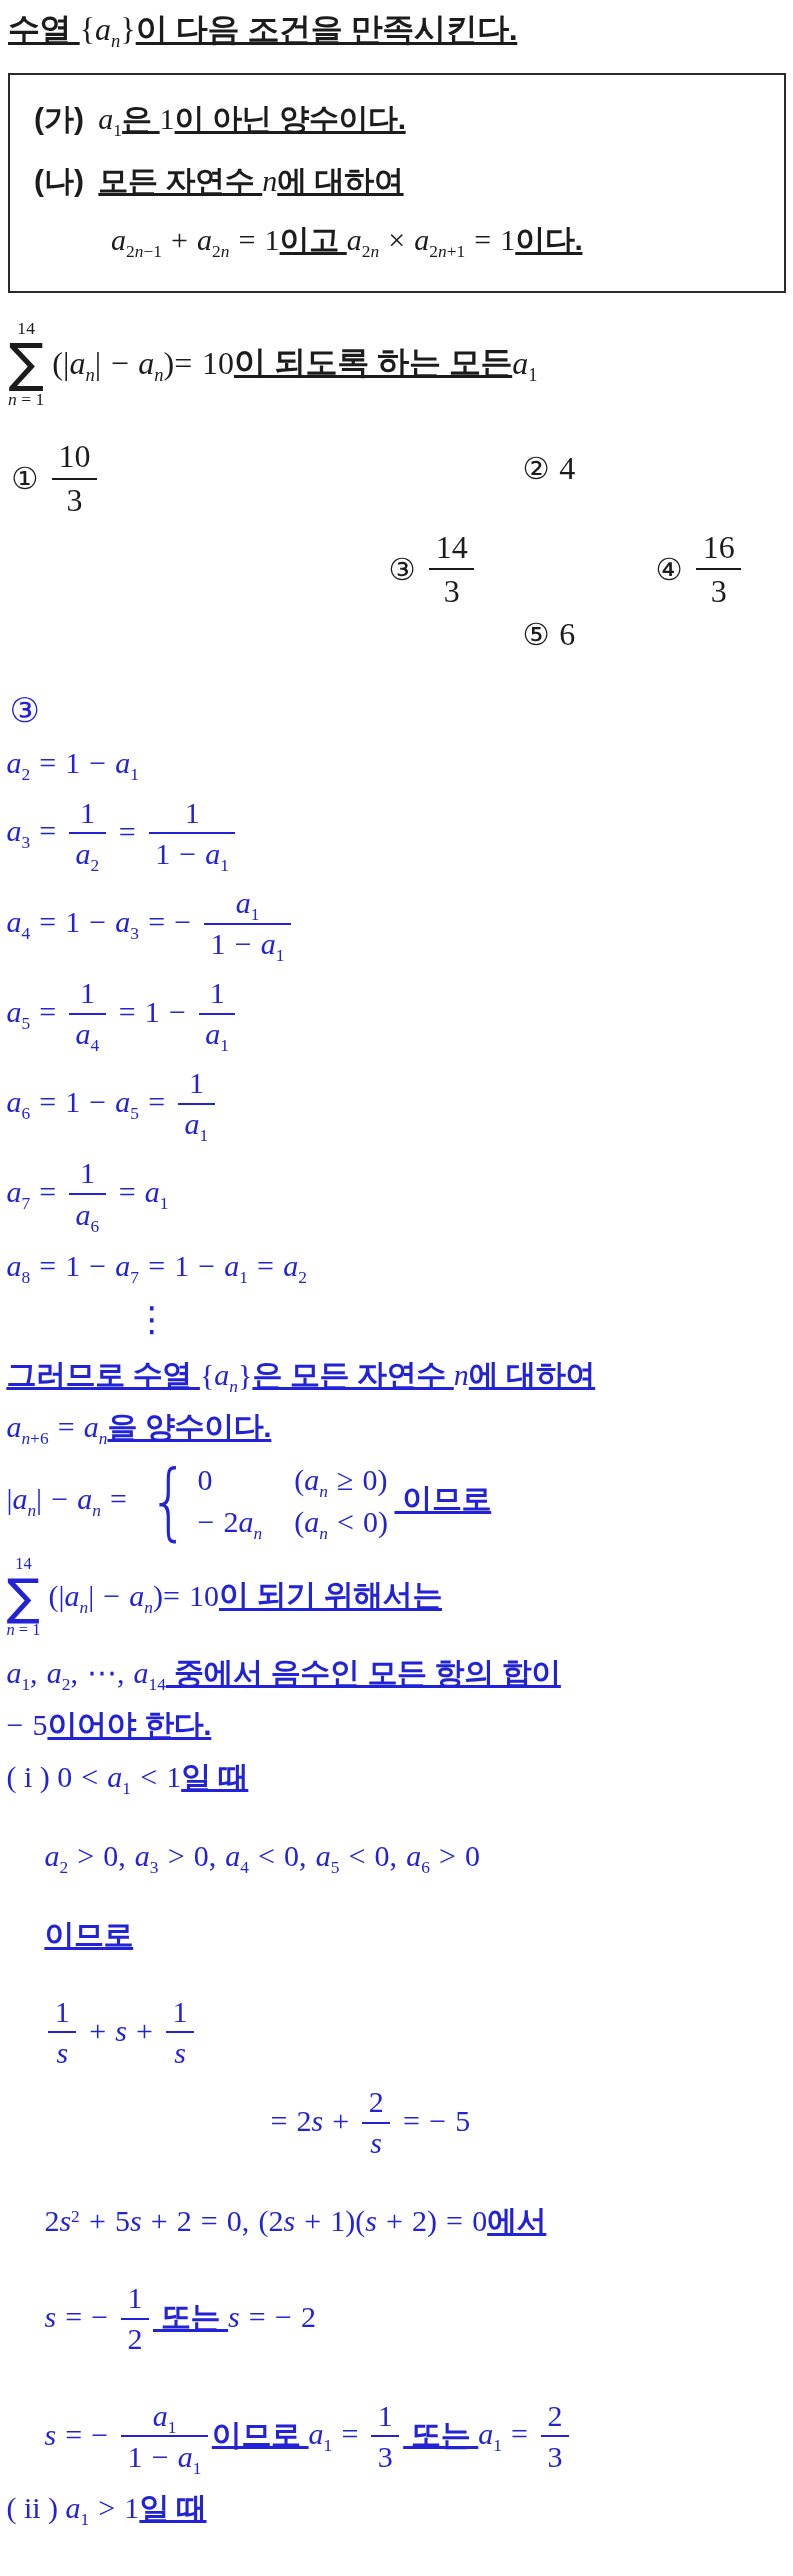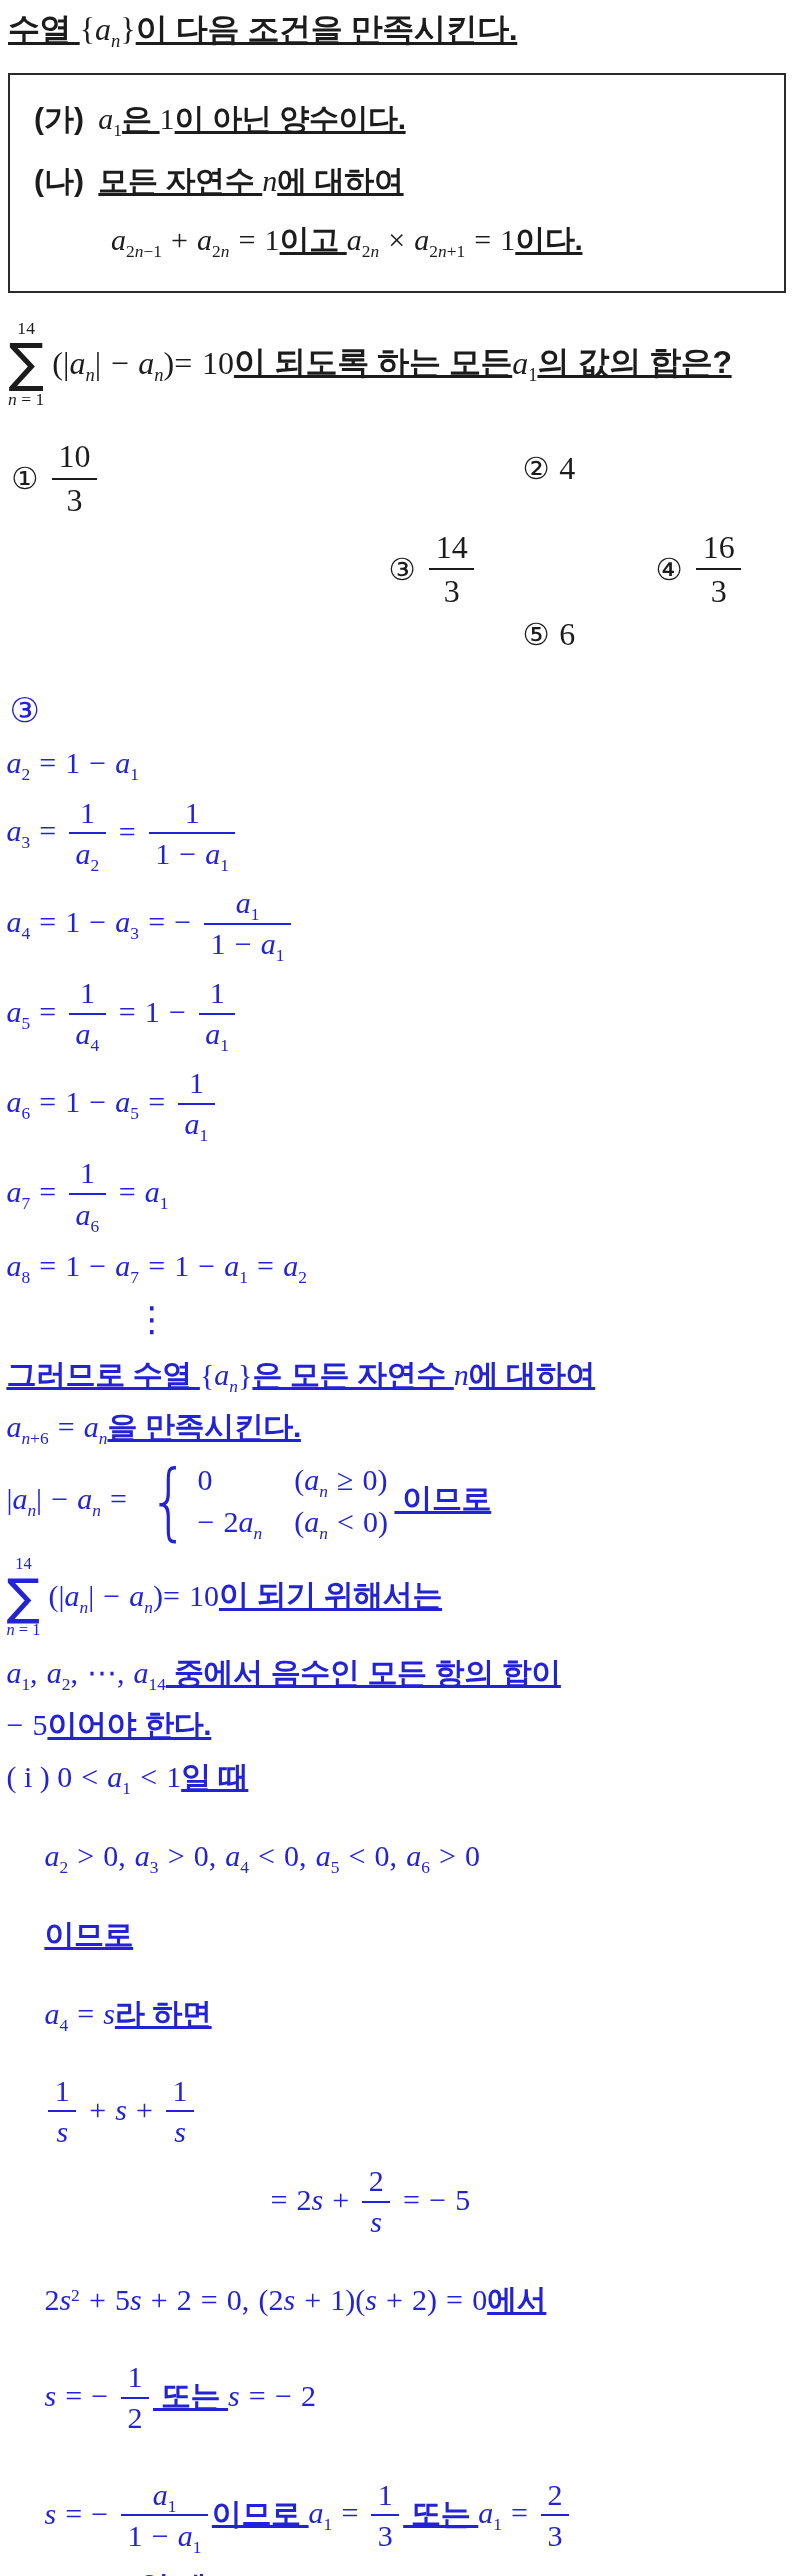--- a/index.html
+++ b/index.html
@@ -84,21 +84,20 @@
 
   <div class="question">
       <span class="sum">
         <span class="lim">14</span>
         <span class="sig">∑</span>
         <span class="lim"><i>n</i> = 1</span>
       </span>
       <span class="m">(|<i>a</i><sub><i>n</i></sub>| − <i>a</i><sub><i>n</i></sub>)= 10</span>
       <span class="ko">이 되도록 하는 모든 </span>
       <span class="m"><i>a</i><sub>1</sub></span>
-      <span class="ko">의 값의 합은?</span>
     </div>
 
   <div class="choices">
       <div class="choice c1">
         <span class="cnum">①</span>
         <span class="cval"><span class="frac">
             <span class="num"><span class="m">10</span></span>
             <span class="den"><span class="m">3</span></span>
           </span></span>
       </div>
@@ -152,41 +151,40 @@
           <span class="num"><span class="m">1</span></span>
           <span class="den"><span class="m"><i>a</i><sub>1</sub></span></span>
         </span></div>
       <div class="sline"><span class="m"><i>a</i><sub>7</sub> = </span><span class="frac">
           <span class="num"><span class="m">1</span></span>
           <span class="den"><span class="m"><i>a</i><sub>6</sub></span></span>
         </span><span class="m"> = <i>a</i><sub>1</sub></span></div>
       <div class="sline"><span class="m"><i>a</i><sub>8</sub> = 1 − <i>a</i><sub>7</sub> = 1 − <i>a</i><sub>1</sub> = <i>a</i><sub>2</sub></span></div>
       <div class="sline ind3"><span class="vd">⋮</span></div>
       <div class="sline"><span class="ko">그러므로 수열 </span><span class="m">{<i>a</i><sub><i>n</i></sub>}</span><span class="ko">은 모든 자연수 </span><span class="m"><i>n</i></span><span class="ko">에 대하여</span></div>
-      <div class="sline"><span class="m"><i>a</i><sub><i>n</i>+6</sub> = <i>a</i><sub><i>n</i></sub></span><span class="ko">을 만족시킨다.</span></div>
+      <div class="sline"><span class="m"><i>a</i><sub><i>n</i>+6</sub> = <i>a</i><sub><i>n</i></sub></span><span class="ko">을 양수이다.</span></div>
       <div class="sline"><span class="m">|<i>a</i><sub><i>n</i></sub>| − <i>a</i><sub><i>n</i></sub> = </span><span class="cases">
           <span class="brace">{</span>
           <span class="crows">
             <span class="ce"><span class="m">0</span></span>
             <span class="cc"><span class="m">(<i>a</i><sub><i>n</i></sub> ≥ 0)</span></span>
             <span class="ce"><span class="m">− 2<i>a</i><sub><i>n</i></sub></span></span>
             <span class="cc"><span class="m">(<i>a</i><sub><i>n</i></sub> &lt; 0)</span></span>
           </span>
         </span><span class="ko"> 이므로</span></div>
       <div class="sline"><span class="sum">
           <span class="lim">14</span>
           <span class="sig">∑</span>
           <span class="lim"><i>n</i> = 1</span>
         </span><span class="m">(|<i>a</i><sub><i>n</i></sub>| − <i>a</i><sub><i>n</i></sub>)= 10</span><span class="ko">이 되기 위해서는</span></div>
       <div class="sline"><span class="m"><i>a</i><sub>1</sub>, <i>a</i><sub>2</sub>, ⋯, <i>a</i><sub>14</sub></span><span class="ko"> 중에서 음수인 모든 항의 합이</span></div>
       <div class="sline"><span class="m">− 5</span><span class="ko">이어야 한다.</span></div>
       <div class="sline"><span class="rm">( i ) </span><span class="m">0 &lt; <i>a</i><sub>1</sub> &lt; 1</span><span class="ko">일 때</span></div>
       <div class="sline ind1"><span class="m"><i>a</i><sub>2</sub> &gt; 0, <i>a</i><sub>3</sub> &gt; 0, <i>a</i><sub>4</sub> &lt; 0, <i>a</i><sub>5</sub> &lt; 0, <i>a</i><sub>6</sub> &gt; 0</span></div>
       <div class="sline ind1"><span class="ko">이므로</span></div>
-      <div class="sline ind1"><span class="m"><i>a</i><sub>4</sub> = <i>s</i></span><span class="ko">라 하면</span></div>
       <div class="sline ind1"><span class="frac">
           <span class="num"><span class="m">1</span></span>
           <span class="den"><span class="m"><i>s</i></span></span>
         </span><span class="m"> + <i>s</i> + </span><span class="frac">
           <span class="num"><span class="m">1</span></span>
           <span class="den"><span class="m"><i>s</i></span></span>
         </span></div>
       <div class="sline ind2"><span class="m">= 2<i>s</i> + </span><span class="frac">
           <span class="num"><span class="m">2</span></span>
           <span class="den"><span class="m"><i>s</i></span></span>

